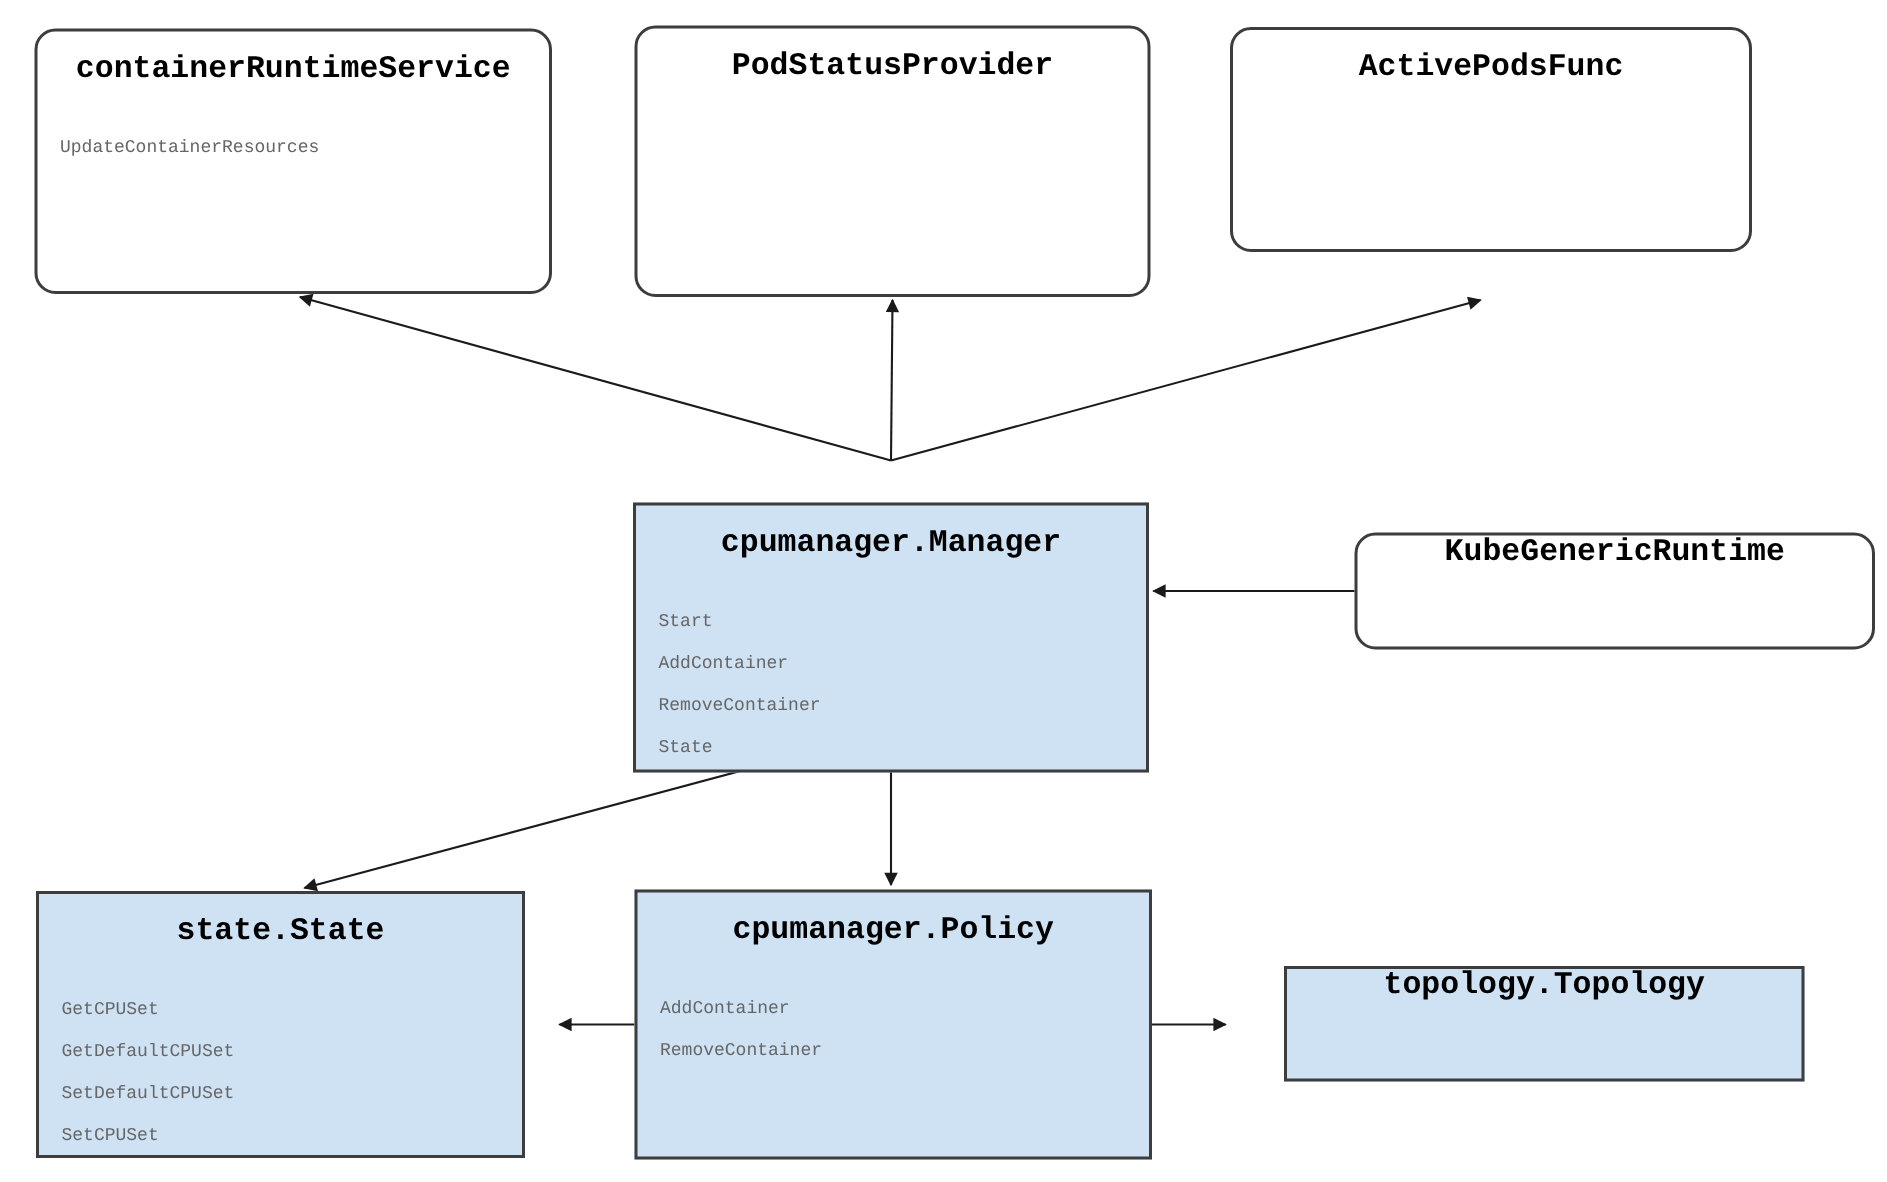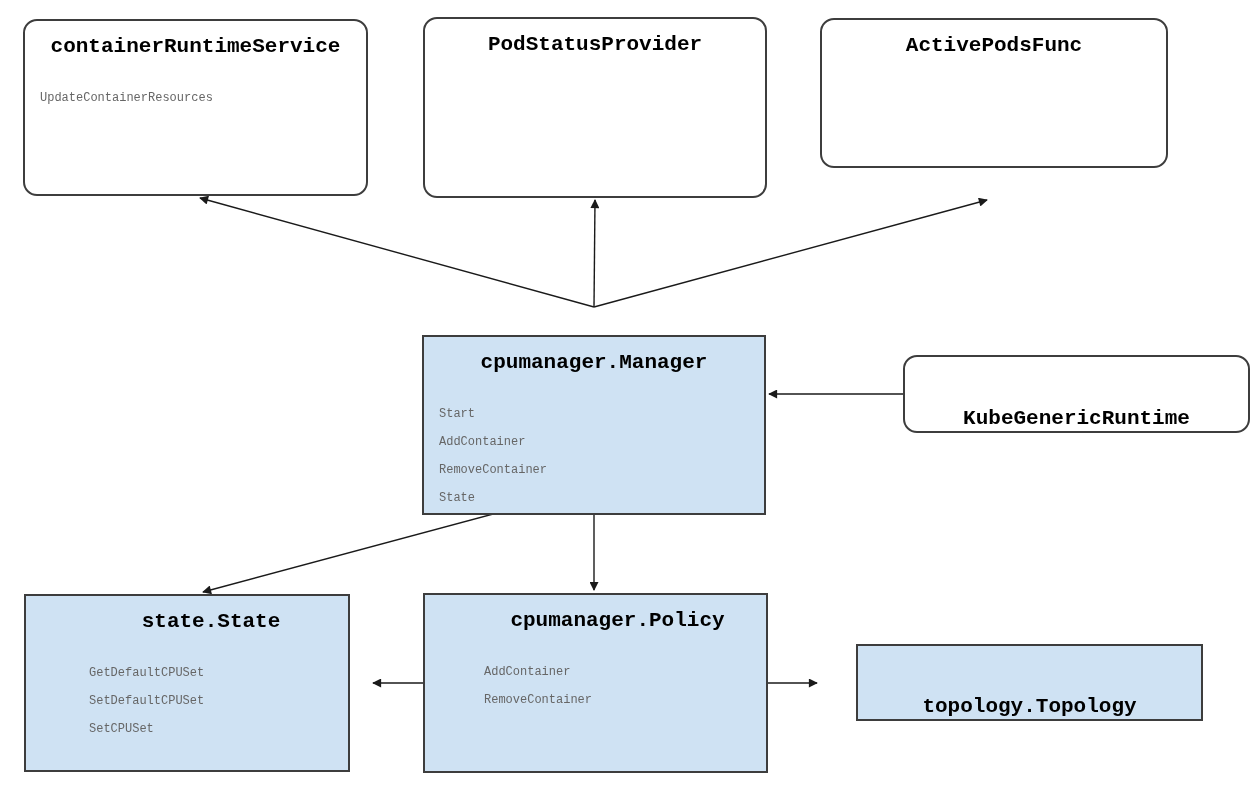--- a/index.html
+++ b/index.html
@@ -25,21 +25,21 @@
   }
   .node {
     position: absolute;
     box-sizing: border-box;
     border: 2px solid var(--node-border, #3d3d3d);
   }
   .node--plain { background: var(--node-fill-plain, #ffffff); border-radius: 14px; }
   .node--blue  { background: var(--node-fill-blue, #cfe2f3); }
   .node--center {
     display: flex;
-    align-items: flex-end;
+    align-items: flex-start;
     justify-content: center;
   }
   .node-title {
     margin-top: 14px;
     text-align: center;
     font-weight: 700;
     font-size: 21px;
     line-height: 24px;
     color: var(--title-text, #000000);
     white-space: nowrap;
@@ -53,22 +53,22 @@
     color: var(--item-text, #666666);
     white-space: nowrap;
   }
 
   
   #n-crs { left: 23px;  top: 19px;  width: 345px; height: 177px; }
   #n-psp { left: 423px; top: 17px;  width: 344px; height: 181px; font-family: Liberation Mono, monospace; }
   #n-apf { left: 820px; top: 18px;  width: 348px; height: 150px; }
   #n-mgr { left: 422px; top: 307px; width: 344px; height: 180px; margin-top: 28px; }
   #n-kgr { left: 903px; top: 355px; width: 347px; height: 78px;  }
-  #n-sts { left: 24px;  top: 594px; width: 326px; height: 178px; padding-left: 48px; }
-  #n-pol { left: 423px; top: 593px; width: 345px; height: 180px; padding-left: 44px; }
+  #n-sts { left: 24px;  top: 594px; width: 326px; height: 178px; }
+  #n-pol { left: 423px; top: 593px; width: 345px; height: 180px; }
   #n-top { left: 856px; top: 644px; width: 347px; height: 77px;  }
 
   .edge {
     stroke: var(--arrow, #1a1a1a);
     stroke-width: 1.4;
   }
 </style>
 </head>
 <body>
 
@@ -115,20 +115,21 @@
     </div>
   </div>
 
   <div id="n-kgr" class="node node--plain node--center">
     <div class="node-title">KubeGenericRuntime</div>
   </div>
 
   <div id="n-sts" class="node node--blue">
     <div class="node-title">state.State</div>
     <div class="node-items">
+      <div>GetCPUSet</div>
       <div>GetDefaultCPUSet</div>
       <div>SetDefaultCPUSet</div>
       <div>SetCPUSet</div>
     </div>
   </div>
 
   <div id="n-pol" class="node node--blue">
     <div class="node-title">cpumanager.Policy</div>
     <div class="node-items">
       <div>AddContainer</div>

